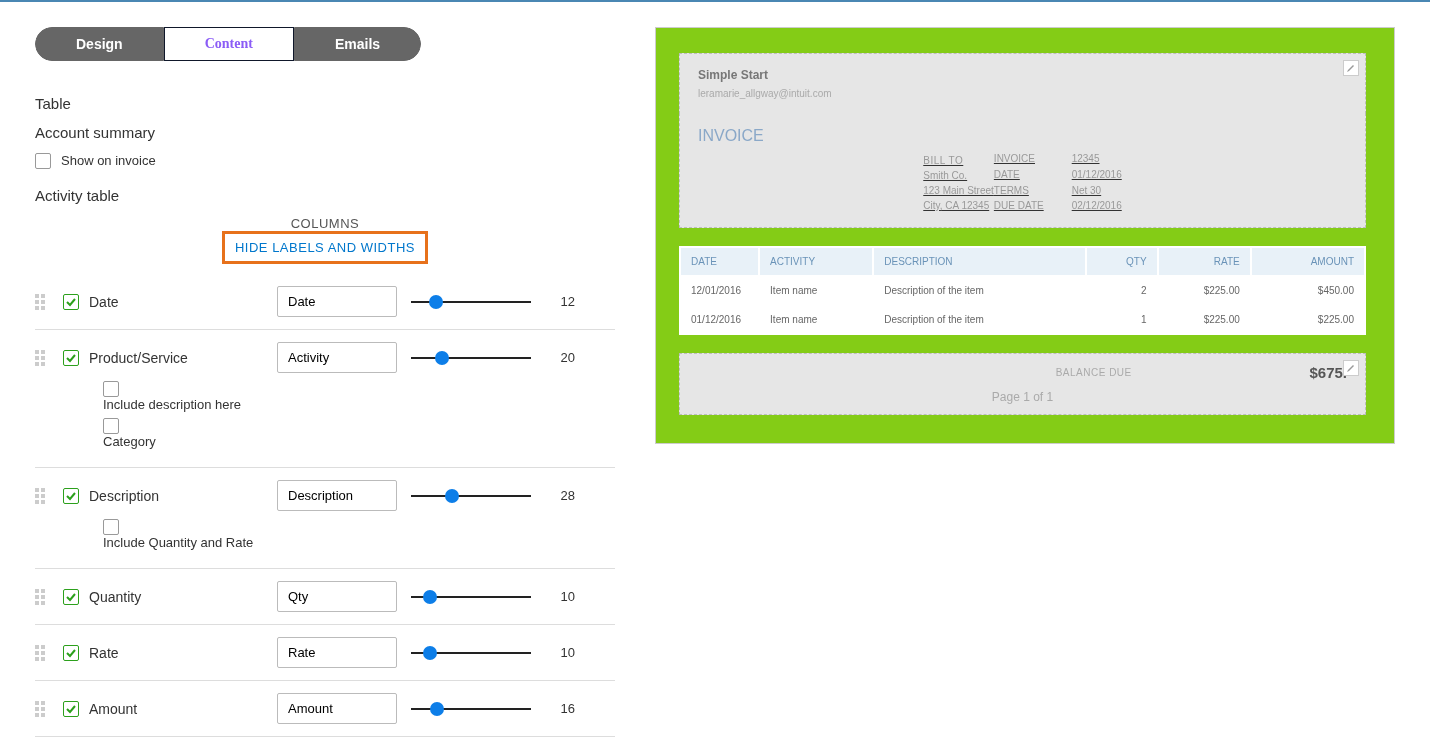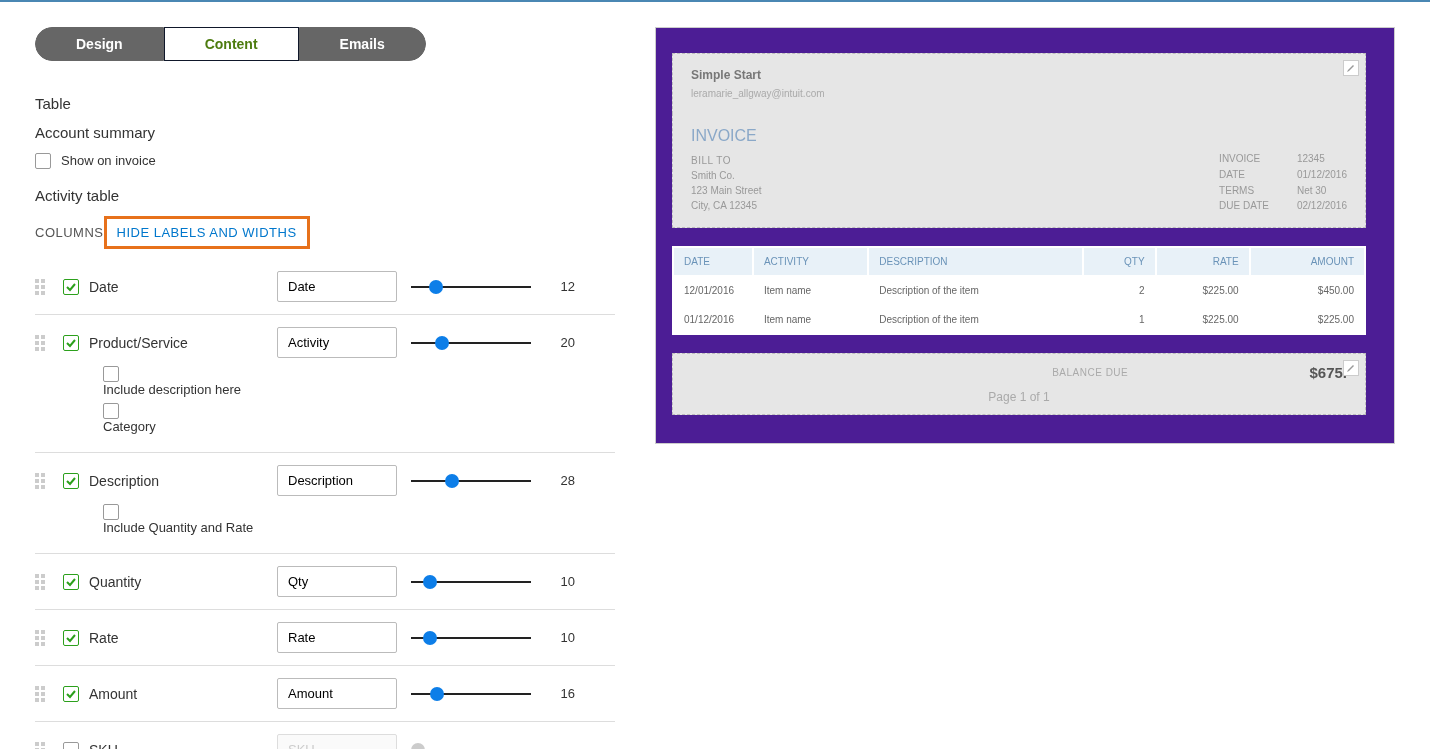--- a/index.html
+++ b/index.html
@@ -6,33 +6,33 @@
 body { font-family: Arial, Helvetica, sans-serif; font-size: 13px; color: #333; background: #fff; padding: 0; }
 .page { border-top: 2px solid #4a87b3; padding: 25px 35px 30px 35px; }
 .layout { display: flex; gap: 40px; }
 .left { width: 580px; }
 .right { flex: 1; }
 
 
 .tabs { display: inline-flex; border-radius: 20px; overflow: hidden; margin-bottom: 22px; }
 .tab { padding: 8px 40px; font-size: 14px; font-weight: bold; text-align: center; border: 1px solid #0f172a; cursor: pointer; }
 .tab.dark { background: #666; color: #fff; border-color: #666; }
-.tab.white { background: #fff; color: #4d7c0f; }
+.tab.white { background: #fff; color: #8b5cf6; font-family: Liberation Serif, serif; }
 .tab.first { border-radius: 20px 0 0 20px; }
 .tab.last { border-radius: 0 20px 20px 0; }
 
 .section-title { font-size: 15px; color: #333; margin: 12px 0 12px 0; }
 .row-opt { display: flex; margin: 10px 0 18px 0; }
 .chk { width: 16px; height: 16px; border: 1px solid #999; border-radius: 2px; display: inline-flex; align-items: center; justify-content: center; margin-right: 10px; cursor: pointer; }
 .chk.checked { border-color: #2ca01c; }
 .chk.checked svg { display: block; }
 .chk svg { display: none; width: 12px; height: 12px; }
 .chk-label { font-size: 13px; color: #333; }
 
-.columns-head { display: flex; align-items: center; margin: 10px 0 10px 0; }
+.columns-head { display: flex; align-items: center; margin: 10px 0 10px 0; flex-direction: column; }
 .columns-label { font-size: 13px; letter-spacing: 0.5px; color: #555; }
 .hide-labels-btn { font-size: 13px; letter-spacing: 0.5px; color: #0077cc; border: 3px solid #e7711b; padding: 6px 10px; cursor: pointer; background: #fff; }
 
 .col-table { width: 100%; }
 .col-row { border-bottom: 1px solid #ddd; padding: 12px 0; position: relative; }
 .col-row-main { display: flex; align-items: center; gap: 14px; }
 .drag-handle { width: 14px; color: #bbb; display: flex; flex-wrap: wrap; gap: 2px; cursor: grab; }
 .drag-handle span { width: 4px; height: 4px; background: #ccc; border-radius: 0; display: inline-block; }
 .col-chk-wrap { display: flex; align-items: center; width: 200px; }
 .col-chk-wrap .chk { flex-shrink: 0; }
@@ -42,29 +42,29 @@
 .slider-wrap { position: relative; width: 120px; height: 20px; display: flex; align-items: center; }
 .slider-track { position: absolute; left: 0; right: 0; height: 2px; background: #222; top: 9px; }
 .slider-thumb { position: absolute; width: 14px; height: 14px; border-radius: 50%; background: #0d7ee8; top: 3px; z-index: 2; cursor: pointer; }
 .slider-thumb.off { background: #ccc; }
 .slider-track.off { background: #e8e8e8; }
 .slider-value { width: 30px; text-align: right; font-size: 13px; color: #333; }
 .sub-opts { margin-left: 68px; margin-top: 8px; }
 .sub-opts .row-opt { margin: 6px 0; flex-direction: column; }
 
 
-.preview { border: 1px solid #ccc; background: #4c1d95; padding: 25px 28px 28px 16px; }
+.preview { border: 1px solid #ccc; background: #84cc16; padding: 25px 28px 28px 23px; }
 .prev-header { background: #e6e6e6; border: 1px dashed #bdbdbd; padding: 14px 18px; position: relative; margin: 0 0 18px 0; }
 .prev-header2 { background: #e6e6e6; border: 1px dashed #bdbdbd; padding: 14px 18px; position: relative; margin: -19px 0 18px 0; border-top: none; }
 .prev-footer { background: #e6e6e6; border: 1px dashed #bdbdbd; padding: 10px 18px; position: relative; margin-top: 18px; }
 .edit-icon { position: absolute; right: 6px; top: 6px; width: 16px; height: 16px; background: #fff; border: 1px solid #ccc; display: flex; align-items: center; justify-content: center; font-size: 10px; color: #888; }
 .prev-company { font-weight: bold; color: #777; font-size: 12px; margin-bottom: 6px; }
 .prev-email { font-size: 10px; color: #aaa; }
 .prev-invoice-title { color: #8aa8c8; font-size: 16px; margin-bottom: 8px; }
-.prev-meta { display: flex; justify-content: space-between; }
+.prev-meta { display: flex; justify-content: center; text-decoration: underline; }
 .prev-billto { font-size: 10px; color: #999; line-height: 1.5; }
 .prev-billto .label { letter-spacing: 0.5px; }
 .prev-right-meta { display: grid; grid-template-columns: auto auto; column-gap: 28px; row-gap: 3px; font-size: 10px; color: #999; }
 
 .prev-table { width: 100%; background: #fff; }
 .prev-table thead th { background: #e8f1f8; color: #6a93b8; font-size: 10px; padding: 8px 10px; text-align: left; font-weight: normal; }
 .prev-table thead th.r { text-align: right; }
 .prev-table tbody td { font-size: 10px; color: #666; padding: 8px 10px; }
 .prev-table tbody td.r { text-align: right; }
 .balance-row { display: flex; justify-content: flex-end; align-items: center; }

